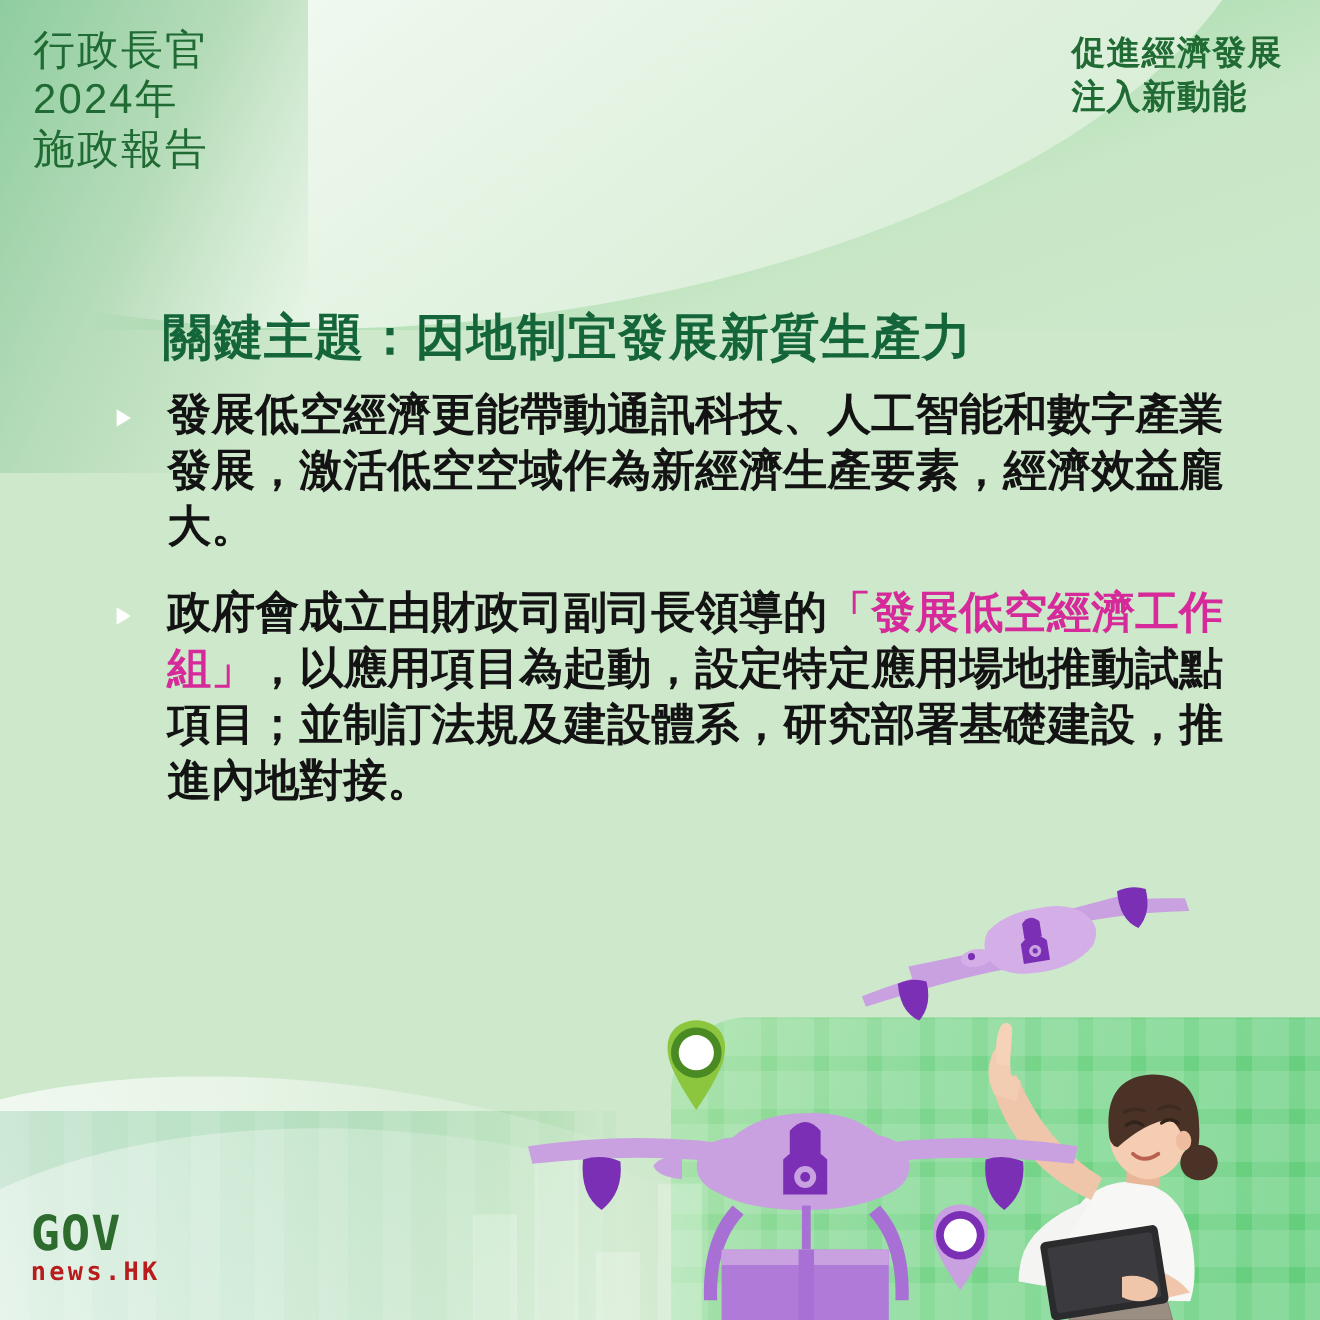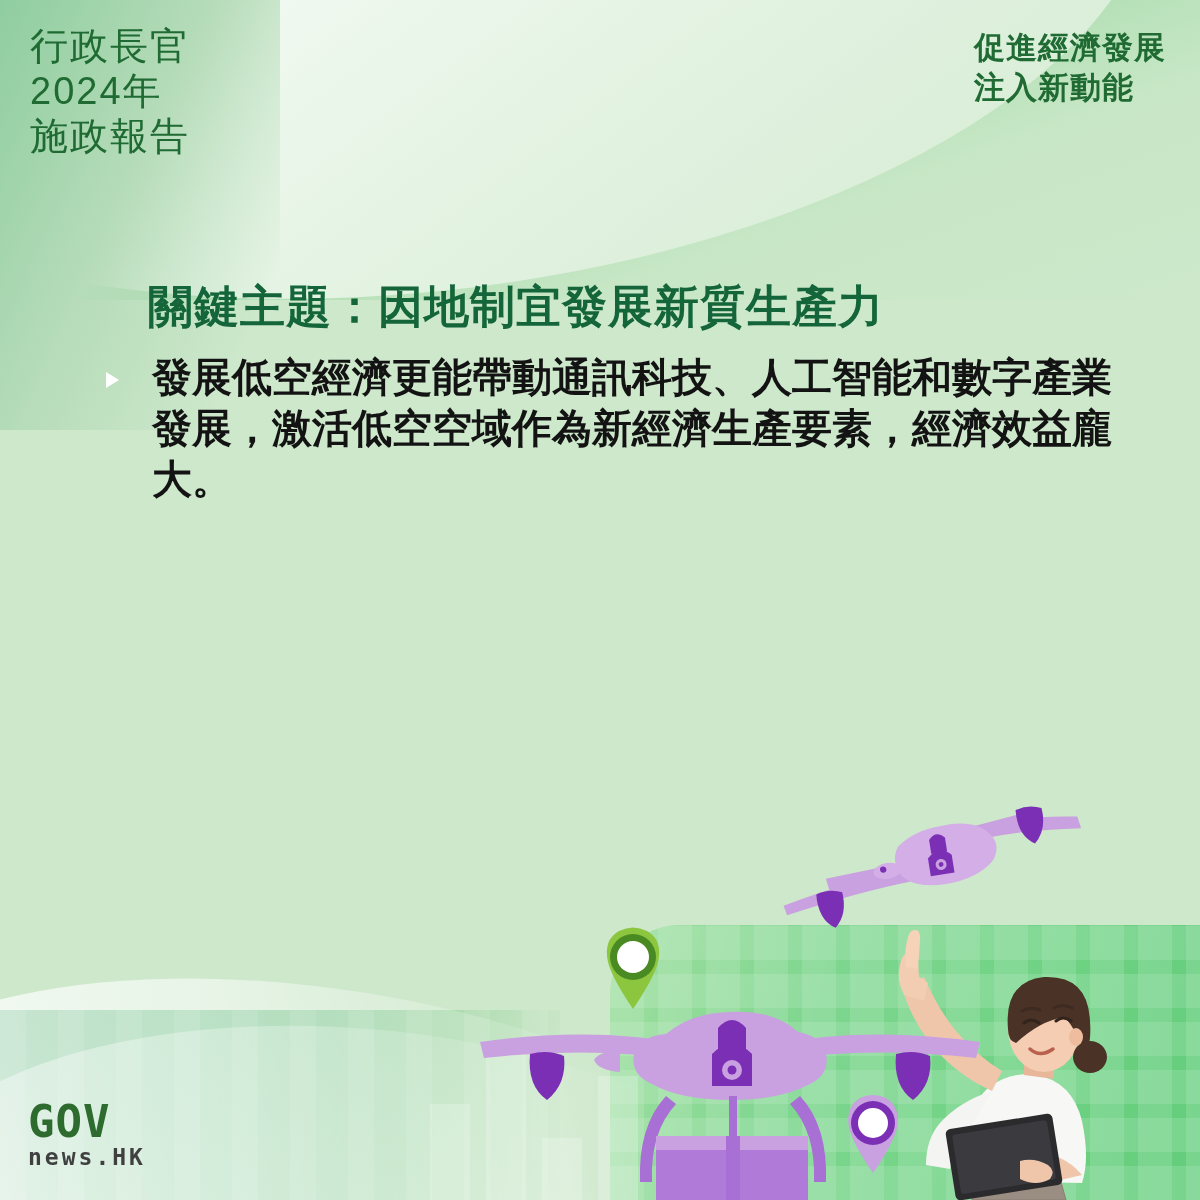--- a/index.html
+++ b/index.html
@@ -136,21 +136,21 @@
 
   .logo{
     position:absolute;left:28px;bottom:28px;
   }
   .logo-gov{
     font-family:"DejaVu Sans Mono","Liberation Mono",monospace;
     font-size:44px;font-weight:bold;color:#2d6b2e;letter-spacing:1px;line-height:1;
   }
   .logo-news{
     font-family:"DejaVu Sans Mono","Liberation Mono",monospace;
-    font-size:23px;font-weight:bold;color:#404040;letter-spacing:3px;line-height:1.2;
+    font-size:23px;font-weight:bold;color:#b91c1c;letter-spacing:3px;line-height:1.2;
   }
 </style>
 </head>
 <body>
 
 <div id="poster">
 
   <div class="bg-top-gradient"></div>
   <div class="bg-swoosh-b"></div>
   <div class="bg-swoosh-c"></div>
@@ -290,20 +290,29 @@
 
 
     <div class="bullet">
       <svg class="hexicon" viewBox="0 0 40 40">
         <path d="M20 1 L36 10 L36 30 L20 39 L4 30 L4 10 Z" fill="url(#hx1)"></path>
         <path d="M16 12 L29 20 L16 28 Z" fill="#ffffff"></path>
       </svg>
       <div class="btext">發展低空經濟更能帶動通訊科技、人工智能和數字產業發展，激活低空空域作為新經濟生產要素，經濟效益龐大。</div>
     </div>
 
+    <div class="bullet">
+      <svg class="hexicon" viewBox="0 0 40 40">
+        <path d="M20 1 L36 10 L36 30 L20 39 L4 30 L4 10 Z" fill="url(#hx1)"></path>
+        <path d="M16 12 L29 20 L16 28 Z" fill="#ffffff"></path>
+      </svg>
+      <div class="btext" style="max-width:990px;">
+        <span>政府會成立由財政司副司長領導的</span><span class="hl">「發展低空經濟工作組」</span><span>，以應用項目為起動，設定特定應用場地推動試點項目；並制訂法規及建設體系，研究部署基礎建設，推進內地對接。</span>
+      </div>
+    </div>
 
   </div>
 
   <div class="logo">
     <div class="logo-gov">GOV</div>
     <div class="logo-news">news.HK</div>
   </div>
 
 </div>
 

